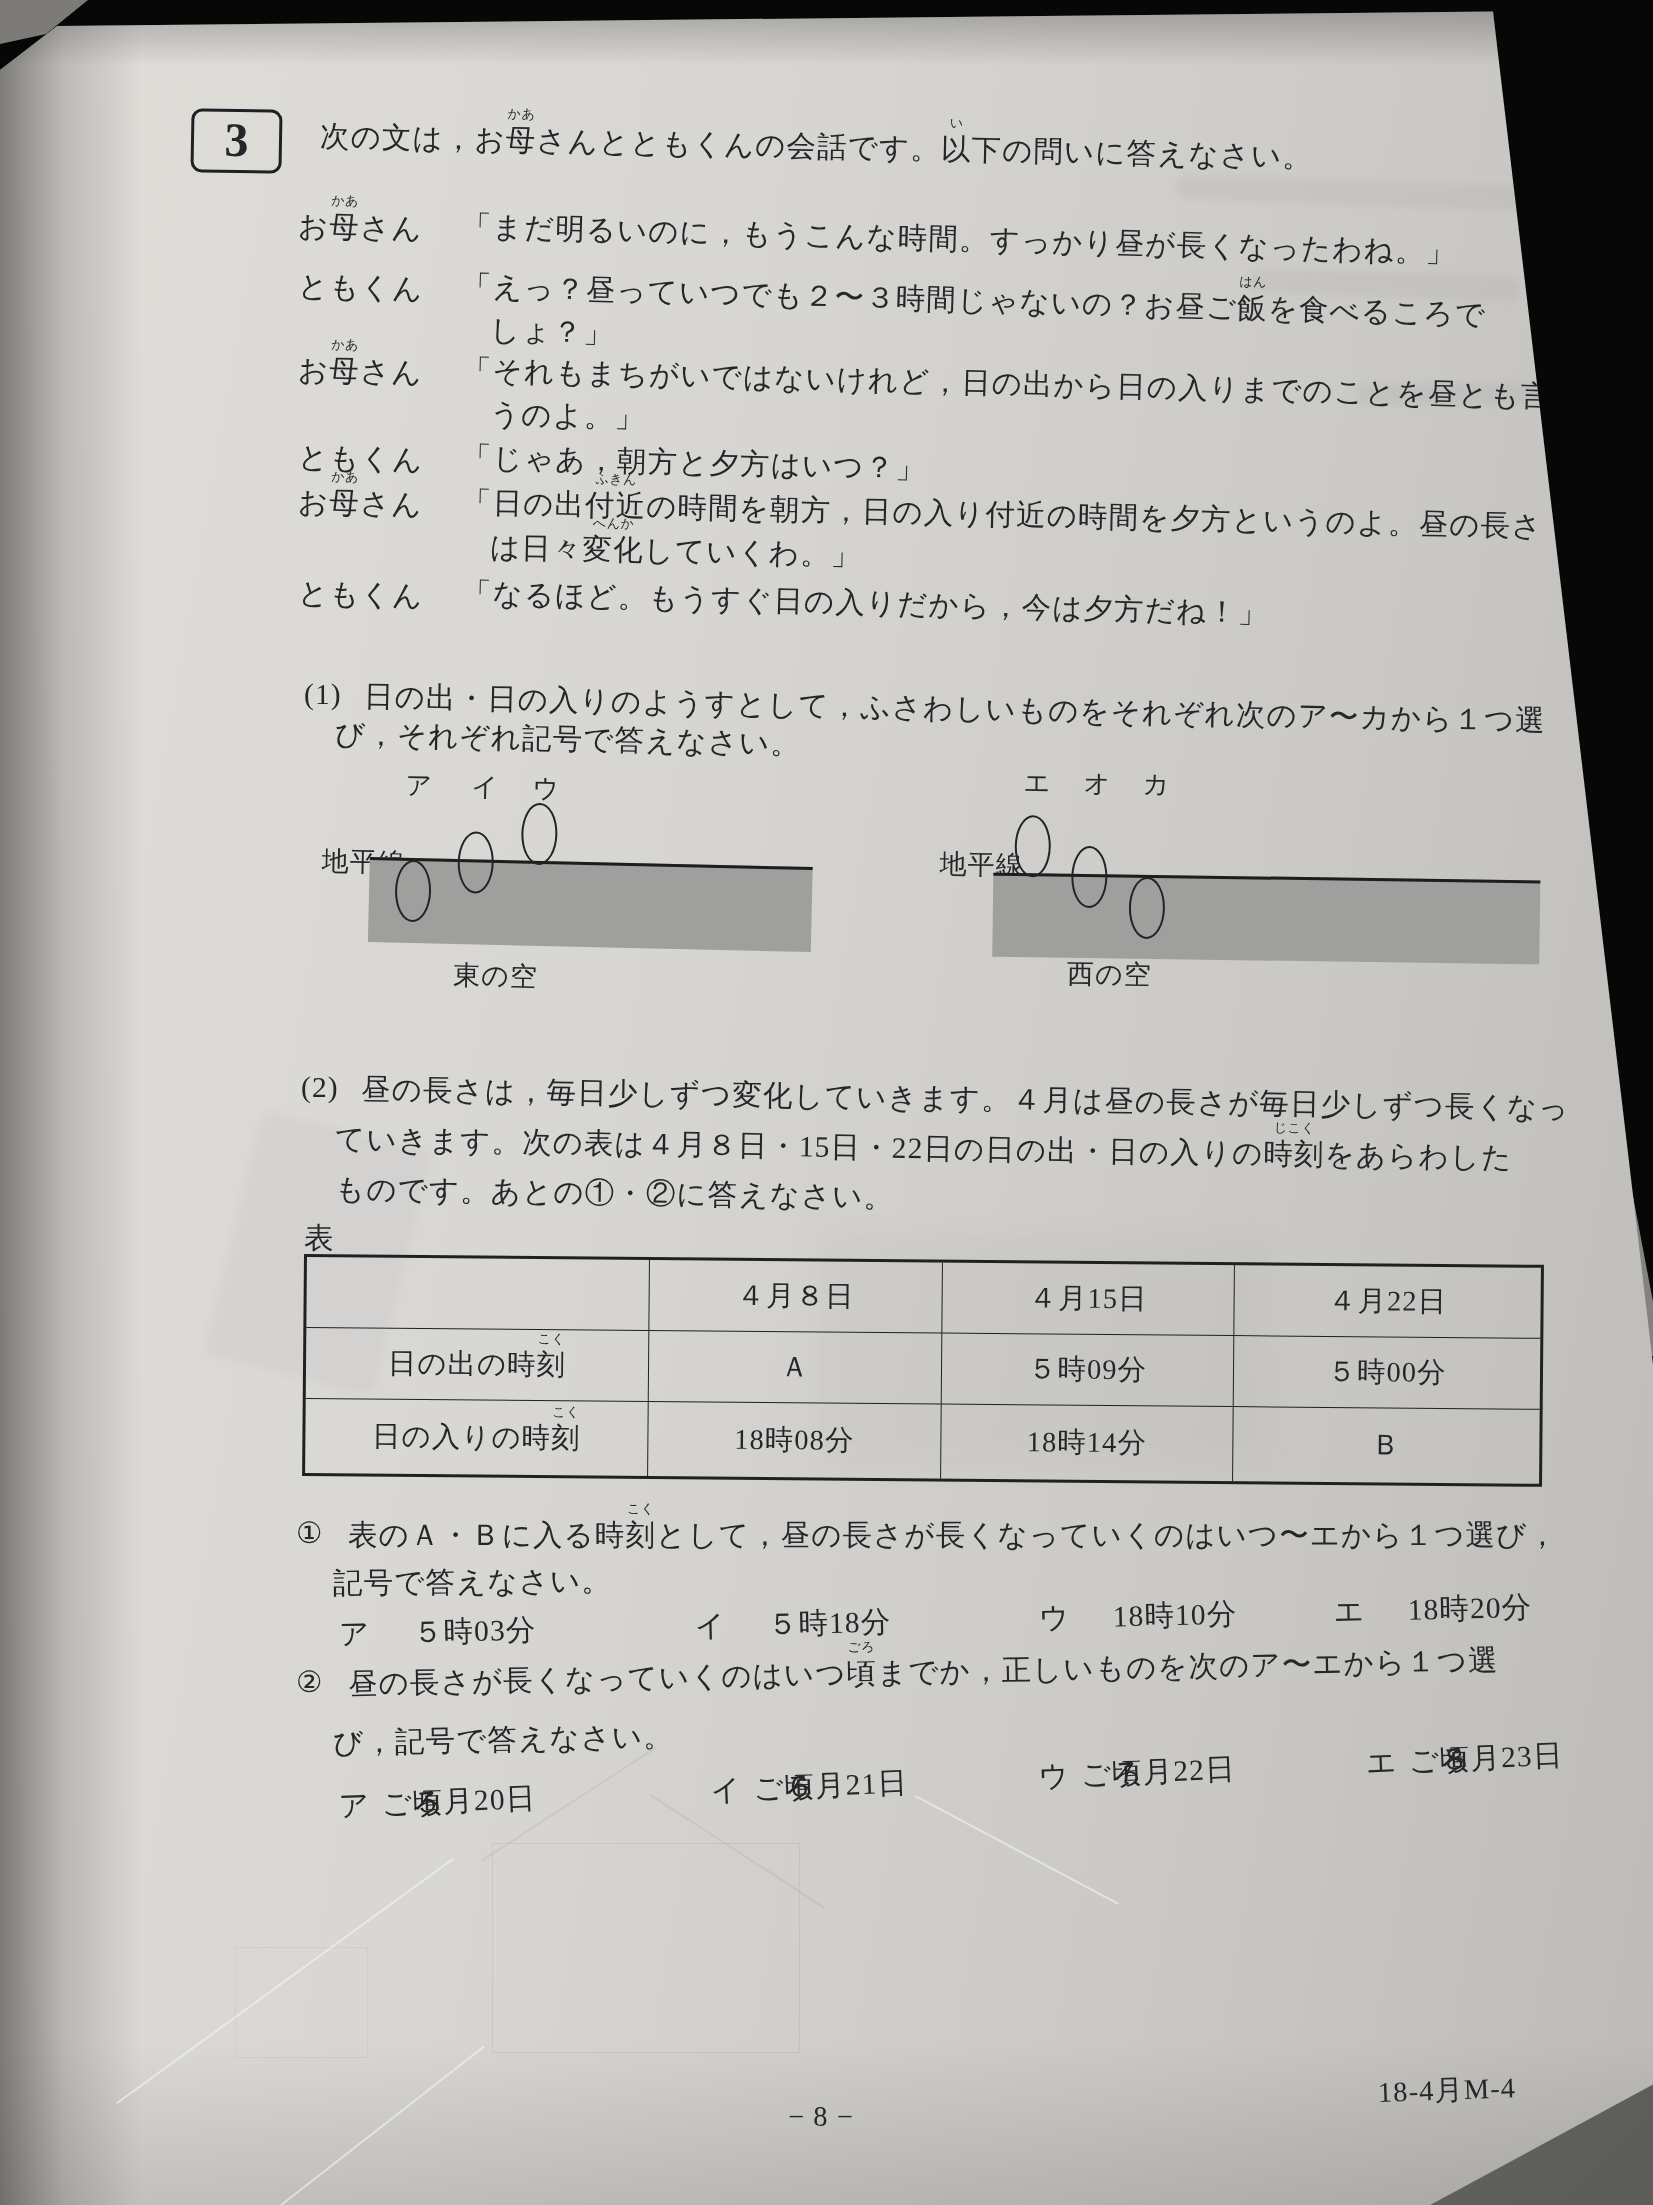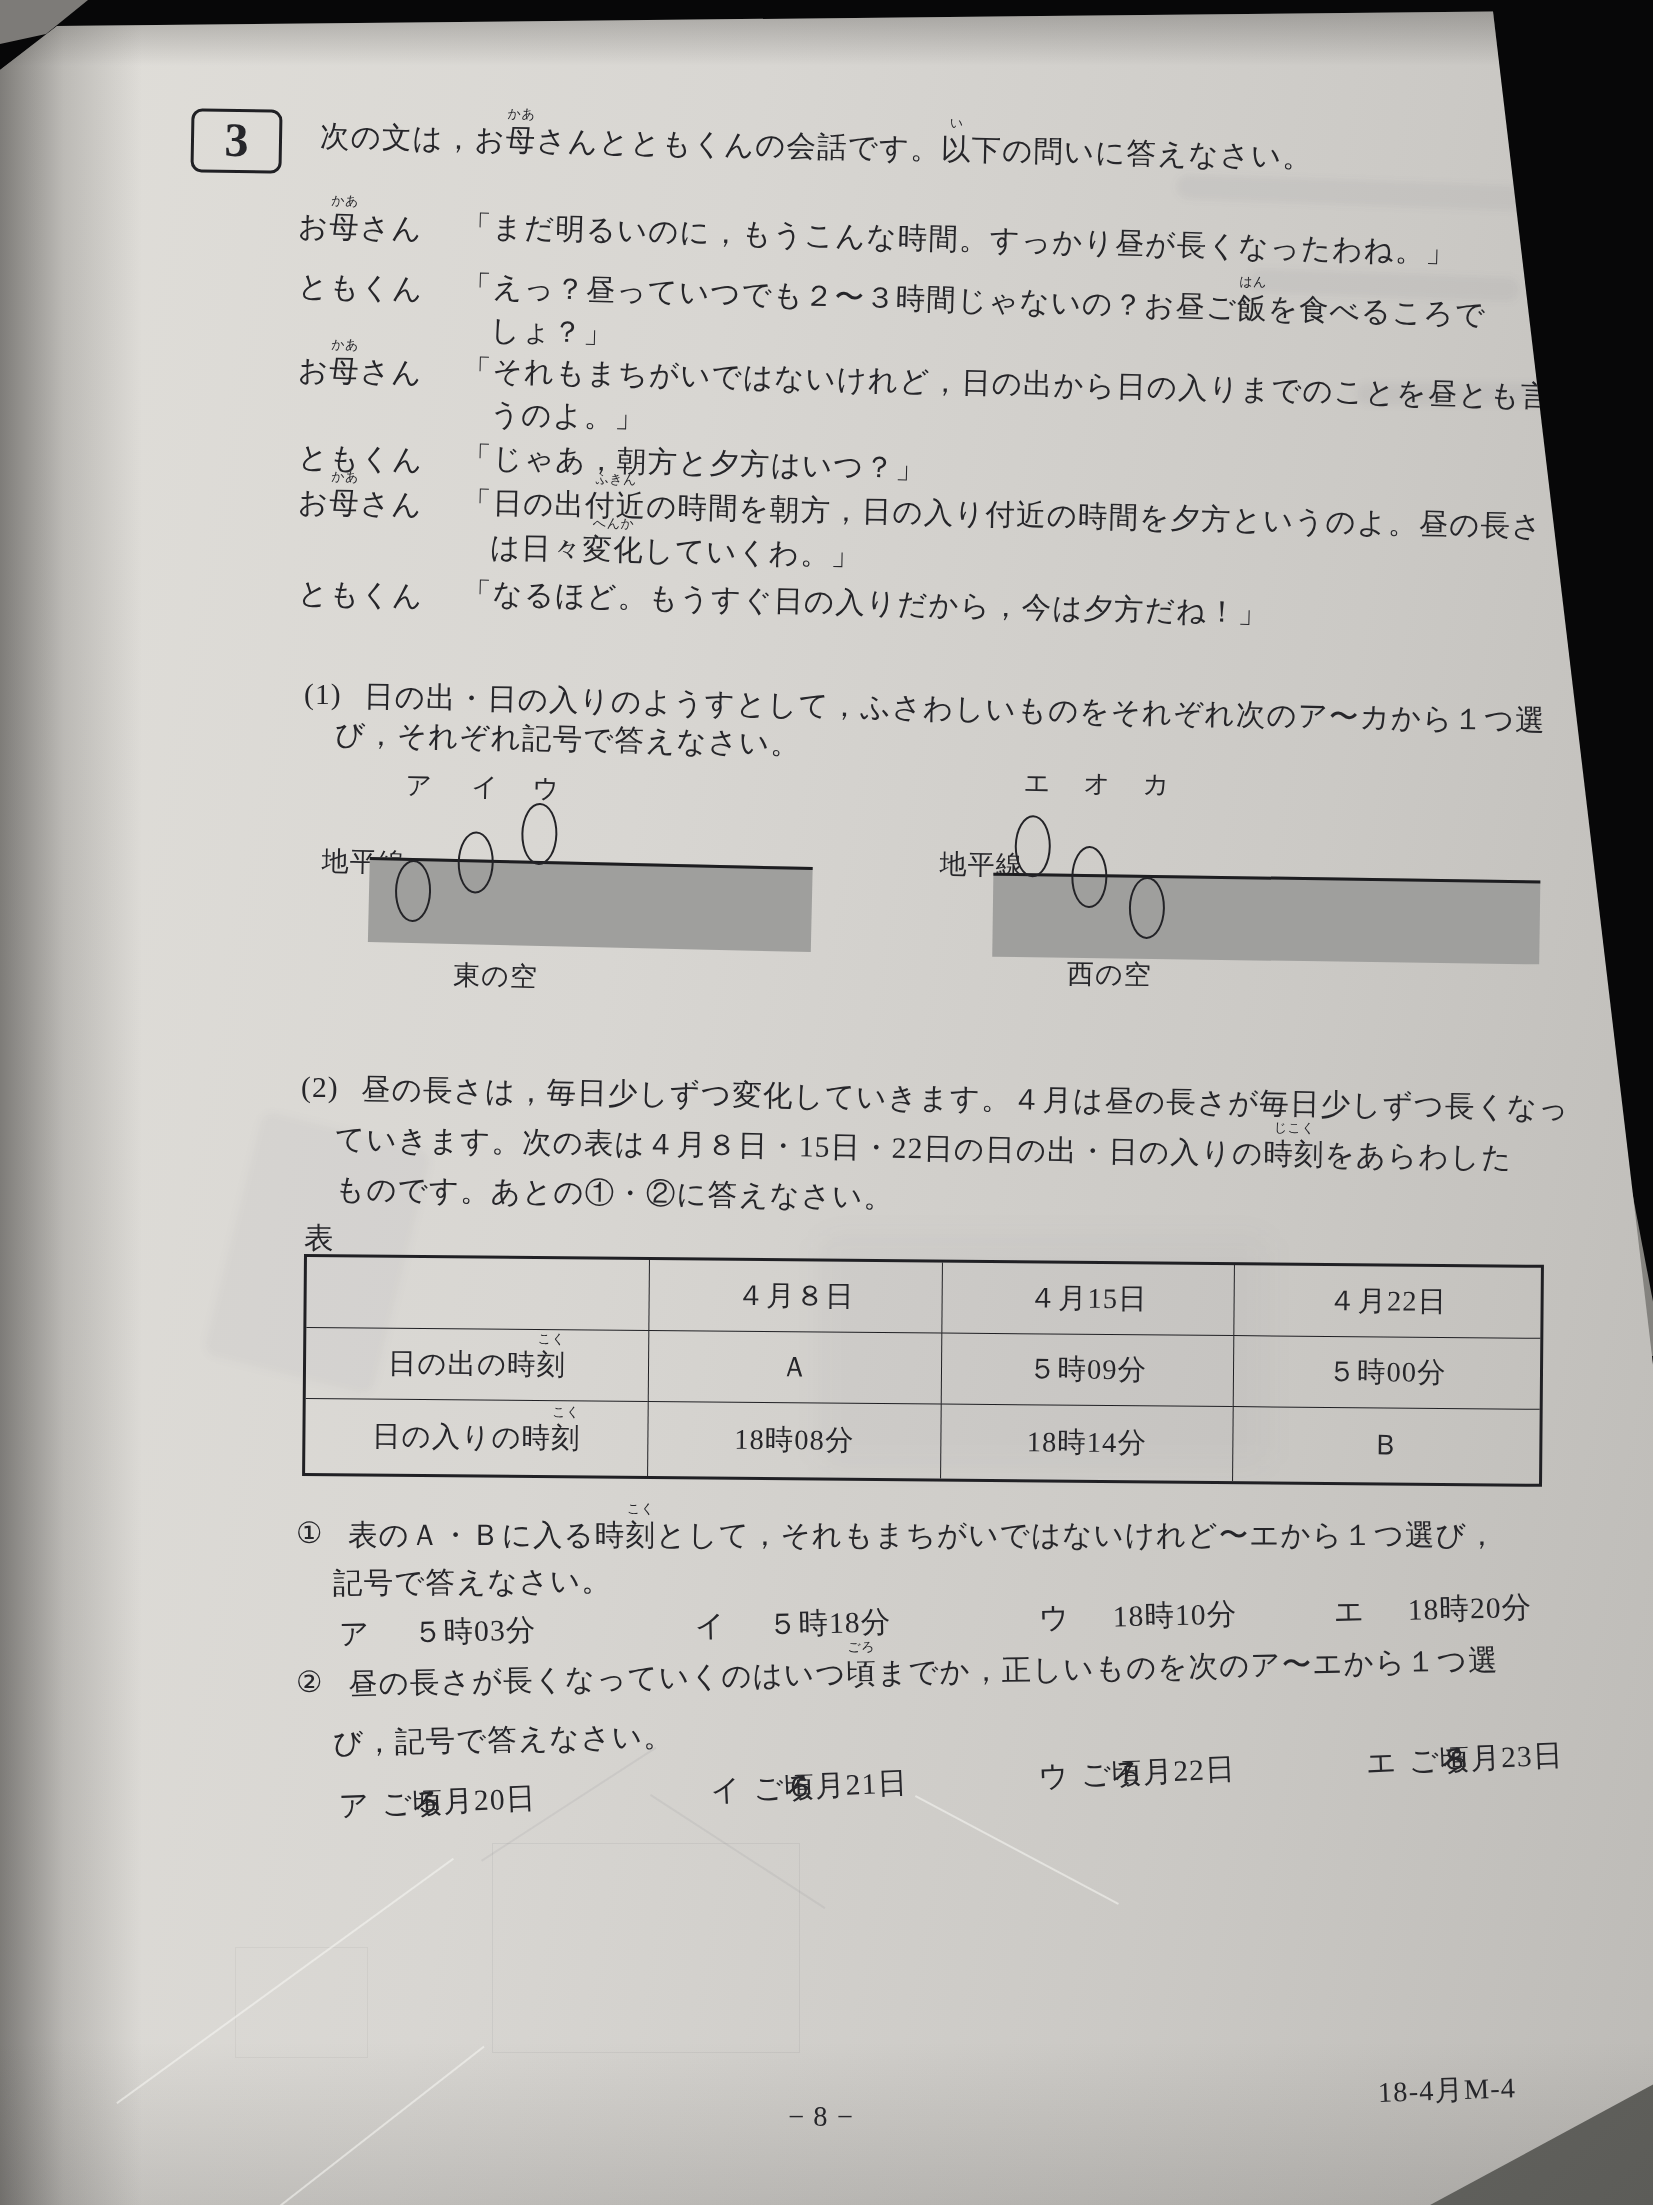--- a/index.html
+++ b/index.html
@@ -155,21 +155,21 @@
       <div>
           <span>日の入りの時</span>
           <span class="rb"><span>刻</span><span class="rt">こく</span></span>
         </div>
       <div>18時08分</div>
       <div>18時14分</div>
       <div>Ｂ</div>
     </div>
 
     <div class="t" style="left:296px;top:1516px;">①</div>
-    <div class="t" style="left:348px;top:1516px;"><span>表のＡ・Ｂに入る時</span><span class="rb"><span>刻</span><span class="rt">こく</span></span><span>として，それもまちがいではないけれど〜エから１つ選び，</span></div>
+    <div class="t" style="left:348px;top:1516px;"><span>表のＡ・Ｂに入る時</span><span class="rb"><span>刻</span><span class="rt">こく</span></span><span>として，昼の長さが長くなっていくのはいつ〜エから１つ選び，</span></div>
     <div class="t" style="left:333px;top:1564px;transform:rotate(-.5deg);">記号で答えなさい。</div>
 
     <div class="chrow" style="left:339px;top:1615px;width:1203px;transform:rotate(-1.3deg);">
       <span style="left:0;">ア</span>
       <span style="left:74px;">５時03分</span>
       <span style="left:356px;">イ</span>
       <span style="left:429px;">５時18分</span>
       <span style="left:700px;">ウ</span>
       <span style="left:774px;">18時10分</span>
       <span style="left:995px;">エ</span>

